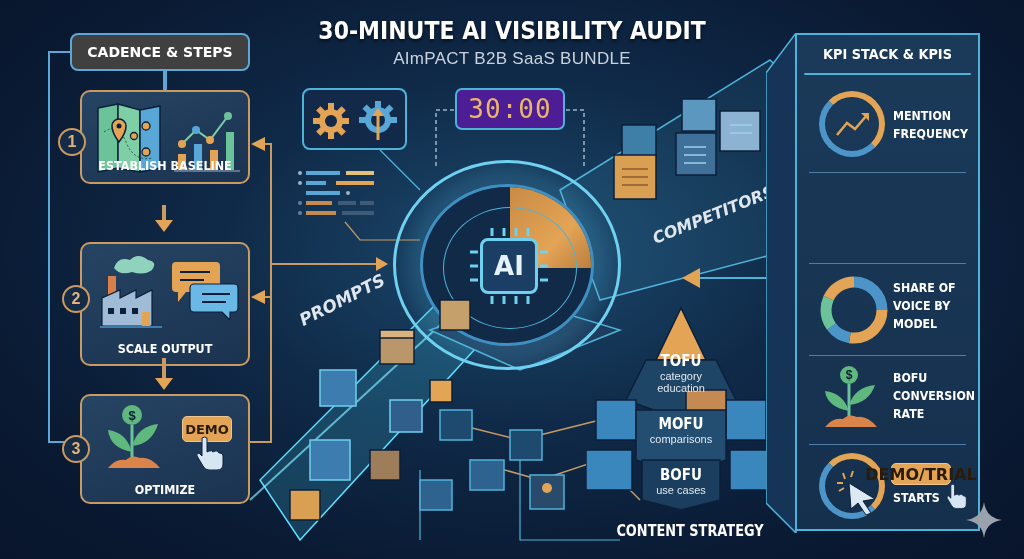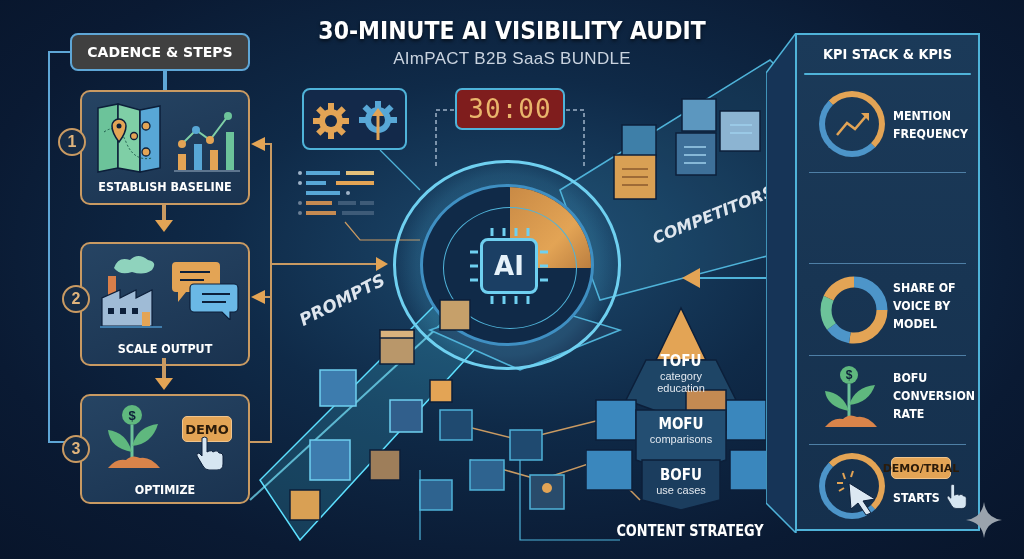--- a/index.html
+++ b/index.html
@@ -65,21 +65,21 @@
     position:absolute; left: 22px; width: 66px; height: 66px; border-radius:50%;
     border: 6px solid #4d95c9; border-top-color:#e3a455; border-right-color:#e3a455;
   }
   .chip-btn {
     background: #e3a455; color:#2b1b0a; border-radius: 5px; font-weight:700;
     font-family: "DejaVu Sans", sans-serif; display:flex; align-items:center; justify-content:center;
     border: 1px solid #f0c48c;
   }
   .timer {
     left: 455px; top: 88px; width: 110px; height: 42px;
-    border: 2px solid #4fb3d9; border-radius: 7px; background:#7f1d1d;
+    border: 2px solid #4fb3d9; border-radius: 7px; background:#4c1d95;
     display:flex; align-items:center; justify-content:center;
     font-family: "DejaVu Sans Mono", monospace; font-size: 26px; color:#e9b56b; letter-spacing: 1px;
   }
   .gearbox {
     left: 302px; top: 88px; width: 105px; height: 62px; border:2px solid #4fb3d9; border-radius: 8px;
     background:#13294a;
   }
   .slant-label {
     font-family: "DejaVu Sans", sans-serif; font-weight:700; font-style: italic; color:#dfe6ee;
   }
@@ -93,21 +93,21 @@
 <div class="abs title">30-MINUTE AI VISIBILITY AUDIT</div>
 <div class="abs subtitle">AImPACT B2B SaaS BUNDLE</div>
 
 <div class="abs vline" style="left:48px; top:51px; width:2px; height:392px;"></div>
 <div class="abs vline" style="left:48px; top:51px; width:24px; height:2px;"></div>
 <div class="abs vline" style="left:48px; top:441px; width:20px; height:2px;"></div>
 <div class="abs vline" style="left:163px; top:71px; width:4px; height:20px;"></div>
 
 <div class="abs cad-header">CADENCE &amp; STEPS</div>
 
-<div class="abs step-box" style="top:90px; height:115px;">
+<div class="abs step-box" style="top:90px; height:94px;">
   <svg class="abs" style="left:14px; top:10px;" width="66" height="72" viewBox="0 0 66 72">
     <polygon points="2,6 22,2 22,66 2,70" fill="#6cc39a" stroke="#0c1f3a" stroke-width="1.5"></polygon>
     <polygon points="22,2 44,8 44,70 22,66" fill="#7fcfa6" stroke="#0c1f3a" stroke-width="1.5"></polygon>
     <polygon points="44,8 64,4 64,66 44,70" fill="#58a7d6" stroke="#0c1f3a" stroke-width="1.5"></polygon>
     <path d="M8 30 Q22 20 30 40 T56 56" stroke="#1c5a4a" stroke-width="1" fill="none" stroke-dasharray="2,2"></path>
     <path d="M16 24 a7 7 0 1 1 14 0 q0 7 -7 16 q-7 -9 -7 -16z" fill="#e3a455" stroke="#0c1f3a" stroke-width="1.5"></path>
     <circle cx="23" cy="24" r="2.5" fill="#0c1f3a"></circle>
     <circle cx="50" cy="24" r="4" fill="#e3a455" stroke="#0c1f3a" stroke-width="1.3"></circle>
     <circle cx="38" cy="34" r="3.5" fill="#e3a455" stroke="#0c1f3a" stroke-width="1.3"></circle>
     <circle cx="50" cy="50" r="4" fill="#e3a455" stroke="#0c1f3a" stroke-width="1.3"></circle>
@@ -428,21 +428,21 @@
     <div class="ring" style="top:6px; border-right-color:#e3a455; border-top-color:#e3a455; border-bottom-color:#4d95c9;"></div>
     <svg class="abs" style="left:38px; top:22px;" width="44" height="46">
       <g stroke="#e3a455" stroke-width="2">
           <line x1="8" y1="4" x2="10" y2="10"></line>
           <line x1="2" y1="14" x2="8" y2="14"></line>
           <line x1="18" y1="2" x2="16" y2="8"></line>
           <line x1="4" y1="22" x2="9" y2="19"></line>
         </g>
       <polygon points="14,14 40,30 28,32 36,44 31,46 23,34 16,40" fill="#dce8f2" stroke="#0c1f3a" stroke-width="1"></polygon>
     </svg>
-    <div class="abs chip-btn" style="left:94px; top:10px; width:60px; height:22px; font-size:11px;">DEMO/TRIAL</div>
+    <div class="abs chip-btn" style="left:94px; top:16px; width:60px; height:22px; font-size:16px;">DEMO/TRIAL</div>
     <div class="kpi-label" style="top:42px;">STARTS</div>
     <svg class="abs" style="left:148px; top:36px;" width="22" height="26" viewBox="0 0 30 34">
       <path d="M8 2 q3 -2 5 0 v14 l2 -1 q3 -1 4 1 l2 -1 q3 -1 4 2 l1 0 q3 0 3 3 v8 q0 6 -6 6 h-8 q-4 0 -6 -4 l-6 -10 q-1 -3 2 -3 l3 3 z" fill="#d6e6f2" stroke="#0c1f3a" stroke-width="1"></path>
     </svg>
   </div>
 </div>
 
 <svg class="abs" style="left:966px; top:502px;" width="36" height="36" viewBox="0 0 36 36">
   <path d="M18 0 Q20 16 36 18 Q20 20 18 36 Q16 20 0 18 Q16 16 18 0z" fill="#9aa3ad"></path>
 </svg>

